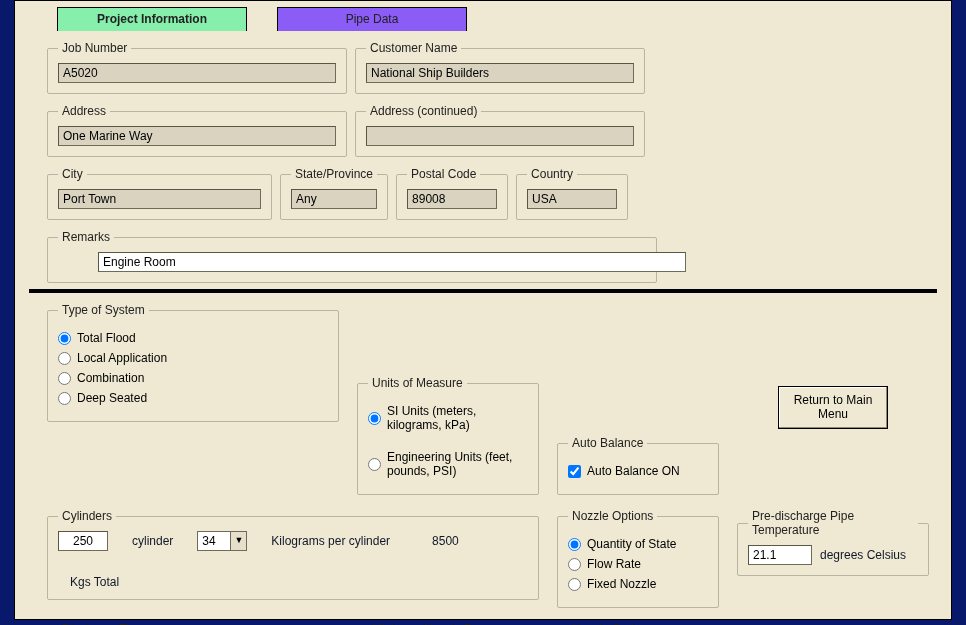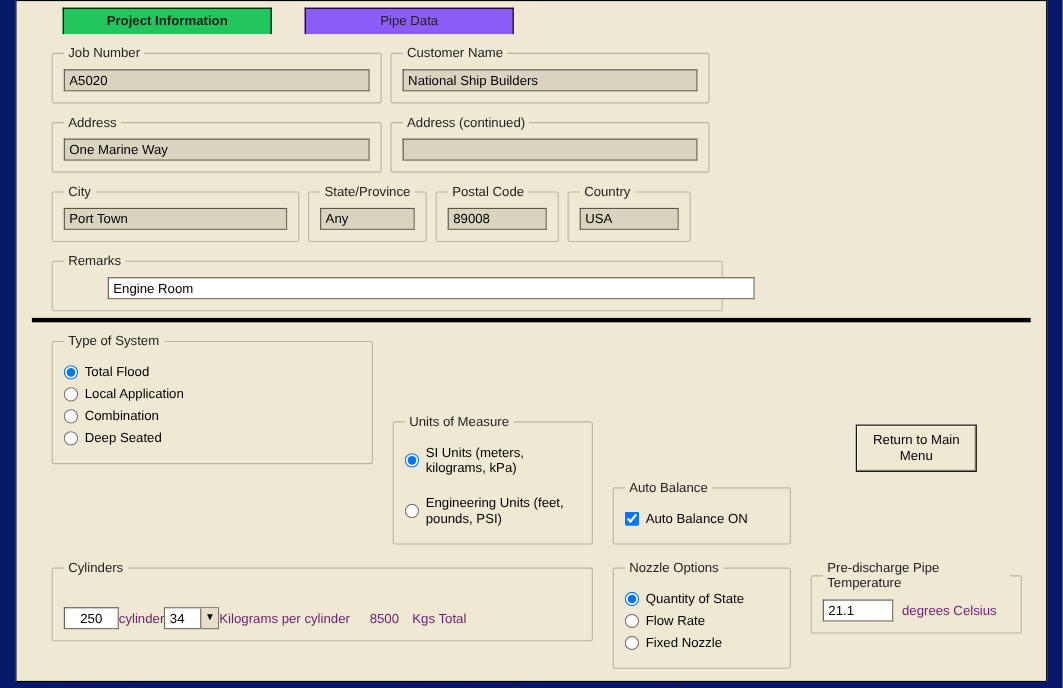--- a/index.html
+++ b/index.html
@@ -35,21 +35,21 @@
     border: 1px solid #000;
     background: #8b5cf6;
     text-align: center;
     line-height: 22px;
     font-size: 12px;
     color: #222;
     cursor: pointer;
     border-bottom: none;
   }
   .tab.active {
-    background: #22c55e;
+    background: #86efac;
     font-weight: bold;
   }
   .tab + .tab { margin-left: 30px; }
   .page {
     position: absolute;
     left: 10px;
     right: 10px;
     top: 30px;
     bottom: 10px;
     padding: 6px 18px;
@@ -89,21 +89,21 @@
   .combo span.val { padding: 2px 4px; min-width: 32px; }
   .combo .btn {
     width: 16px;
     background: #e6e0ca;
     border-left: 1px solid #6f6a59;
     text-align: center;
     line-height: 16px;
     font-size: 9px;
     cursor: pointer;
   }
-  .static-text { font-size: 12px; color: #701a75; }
+  .static-text { font-size: 12px; color: #0f172a; }
   .hr {
     height: 4px;
     background: #000;
     margin: 0 -14px 6px -14px;
   }
   .radio, .check {
     display: flex;
     align-items: center;
     gap: 6px;
     margin: 6px 0;
@@ -201,21 +201,21 @@
         <input class="text white" style="width: 100%; margin-left: 40px;" value="Engine Room">
       </fieldset>
     </div>
 
     <div class="hr"></div>
 
     <div class="lower-grid">
 
       <fieldset class="group" style="grid-column:1 / span 2;">
         <legend>Cylinders</legend>
-        <div style="display:flex;align-items:center;gap:0;flex-wrap:wrap;margin-top:21px;">
+        <div style="display:flex;align-items:center;gap:24px;flex-wrap:wrap;">
           <input class="text white num-small" value="250" style="">
           <span class="static-text">cylinder</span>
           <span class="combo">
             <span class="val">34</span>
             <span class="btn">▼</span>
           </span>
           <span class="static-text">Kilograms per cylinder</span>
           <span class="static-text" style="margin-left:18px;">8500</span>
           <span class="static-text" style="margin-left:12px;">Kgs Total</span>
         </div>

